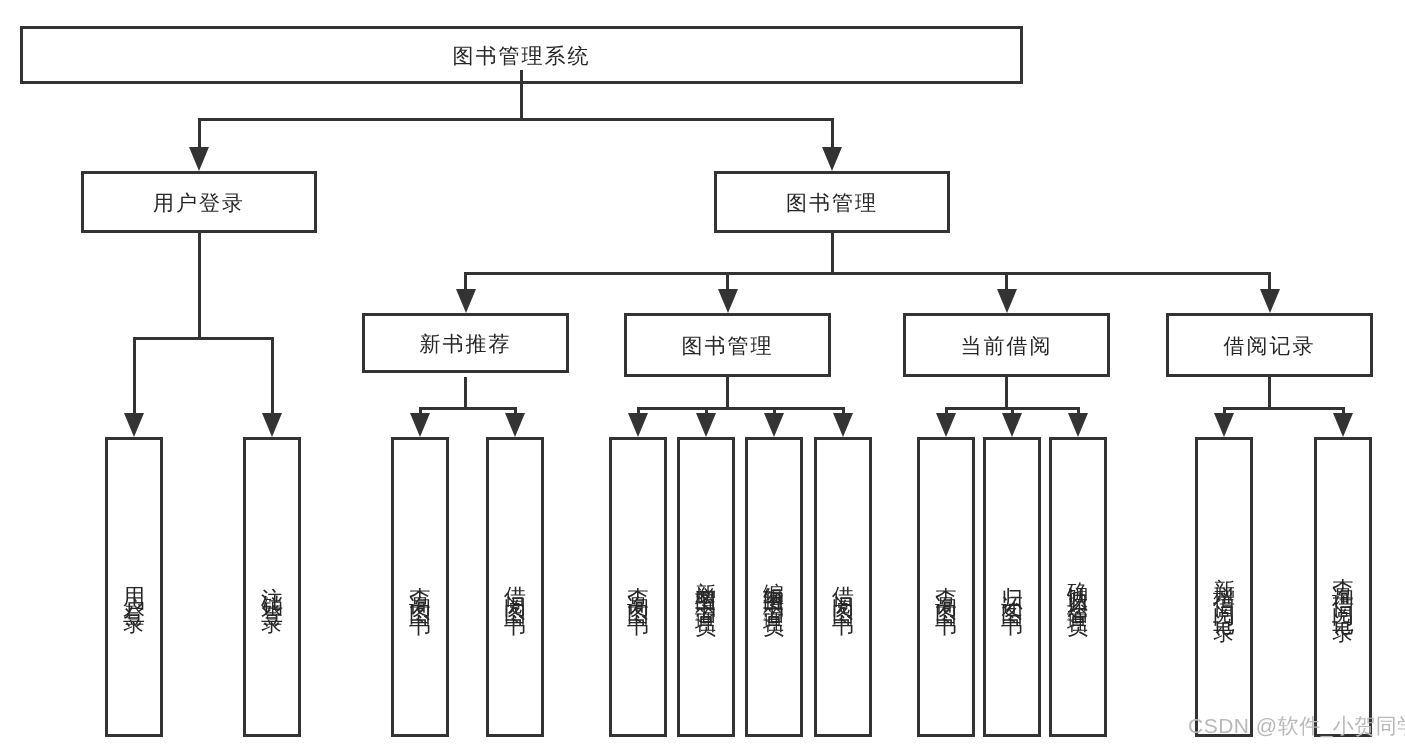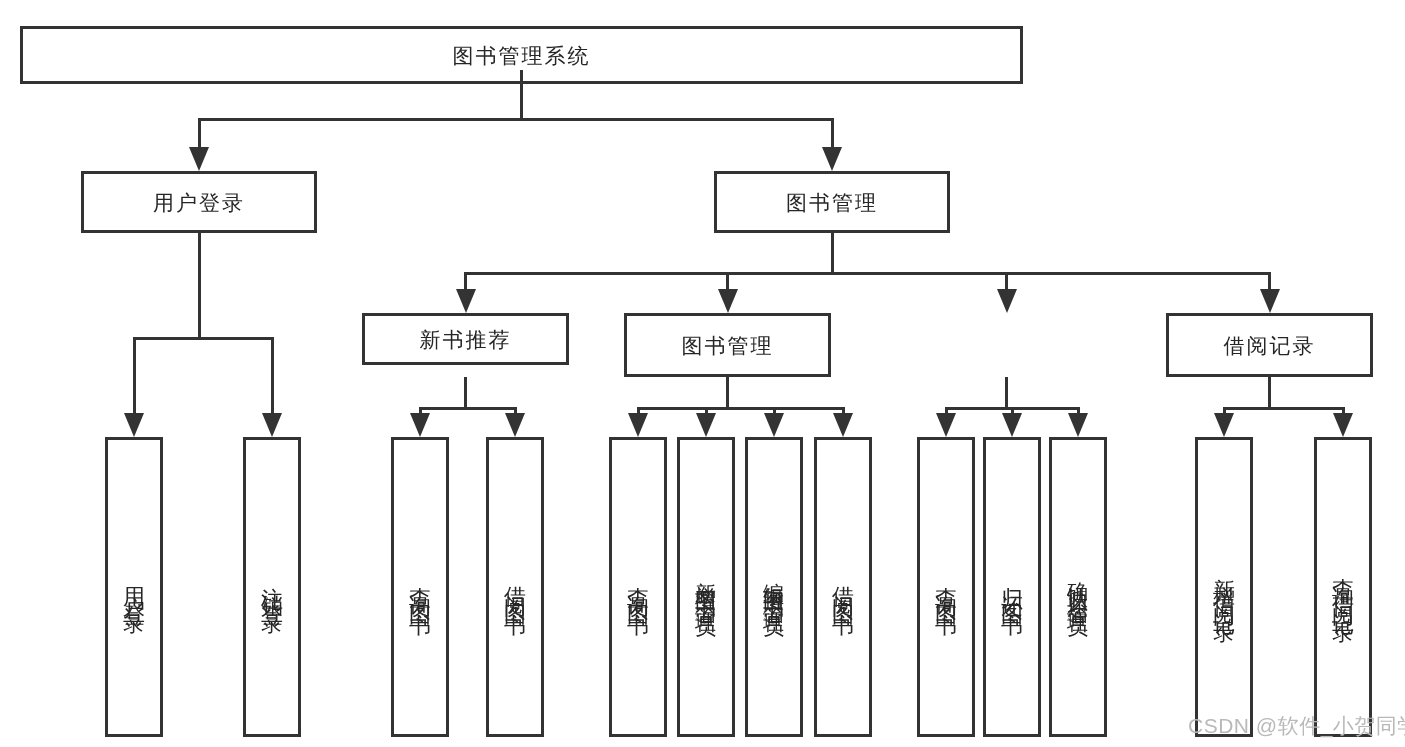--- a/index.html
+++ b/index.html
@@ -58,25 +58,28 @@
     <span class="lbl">图书管理系统</span>
   </div>
 
   <div class="node" style="left:81px;top:171px;width:236px;height:62px;">
     <span class="lbl">用户登录</span>
   </div>
   <div class="node" style="left:714px;top:171px;width:236px;height:62px;">
     <span class="lbl">图书管理</span>
   </div>
 
-  <div class="node" style="left:362px;top:313px;width:207px;height:52px;">
+  <div class="node" style="left:362px;top:313px;width:207px;height:60px;">
     <span class="lbl">新书推荐</span>
   </div>
   <div class="node" style="left:624px;top:313px;width:207px;height:64px;">
     <span class="lbl">图书管理</span>
+  </div>
+  <div class="node" style="left:903px;top:313px;width:207px;height:64px;">
+    <span class="lbl">当前借阅</span>
   </div>
   <div class="node" style="left:1166px;top:313px;width:207px;height:64px;">
     <span class="lbl">借阅记录</span>
   </div>
 
   <div class="node leaf" style="left:105px;">
     <span class="vtext">用户登录</span>
   </div>
   <div class="node leaf" style="left:243px;">
     <span class="vtext">注销登录</span>

